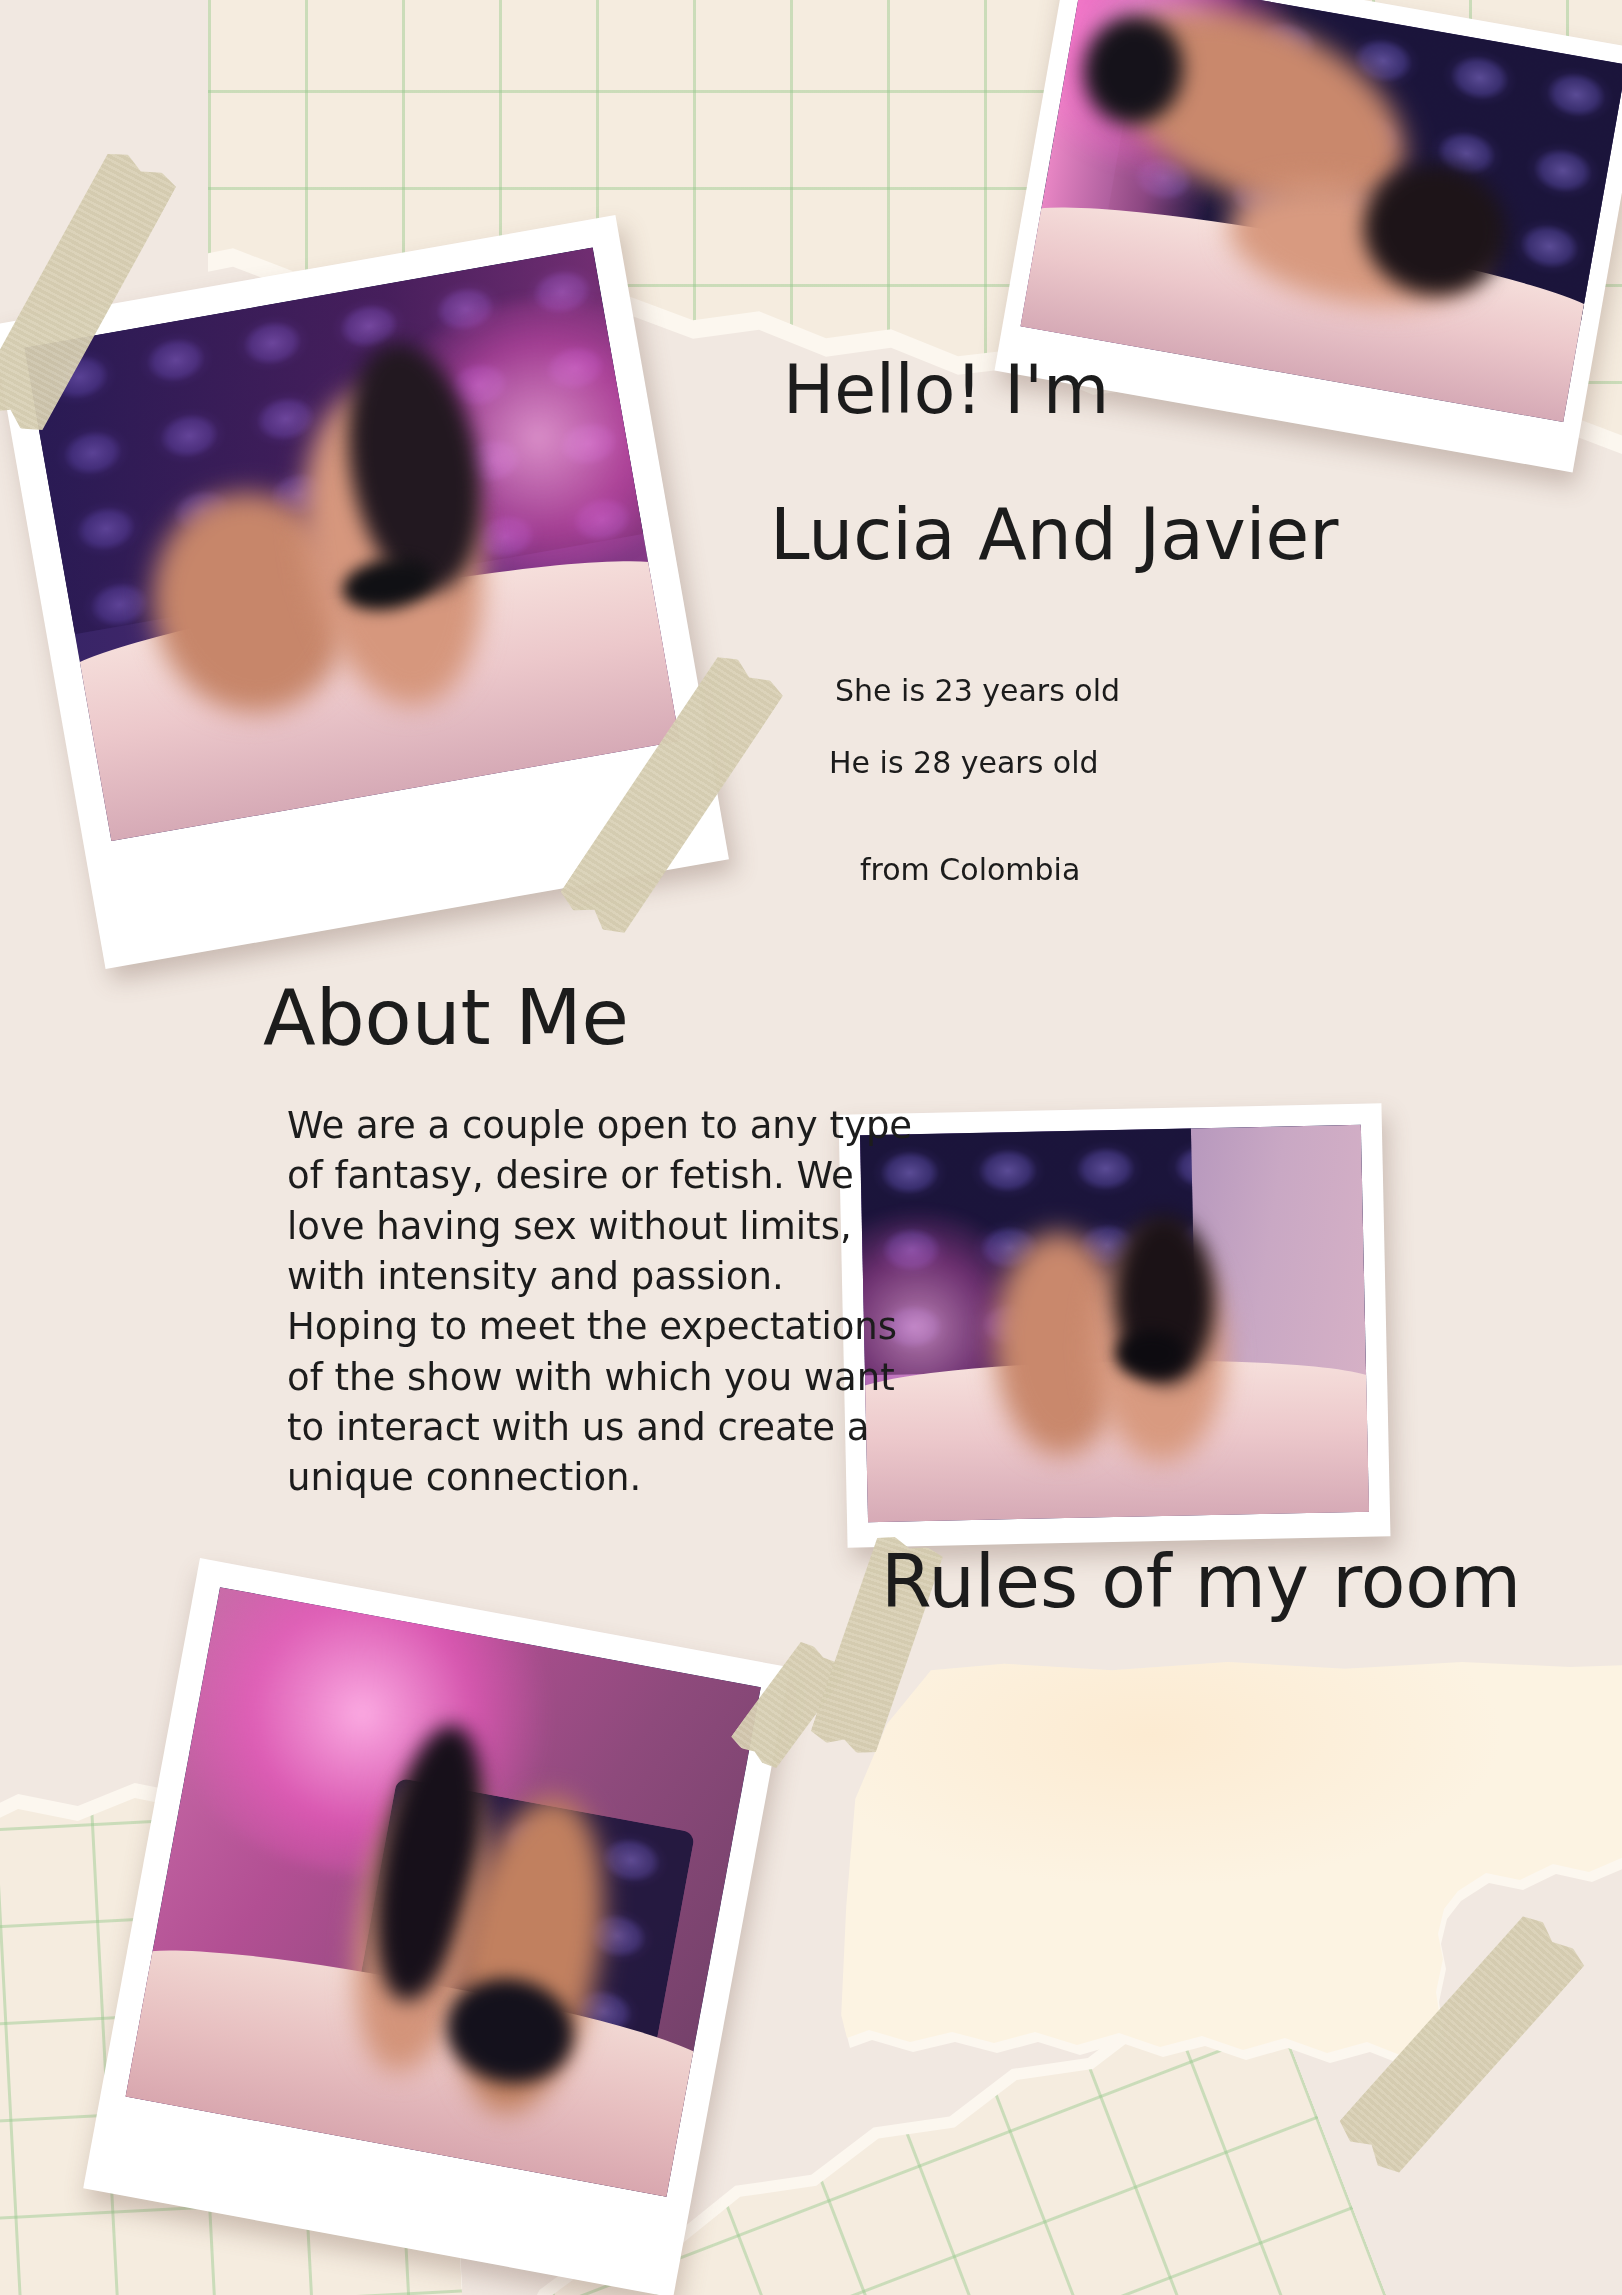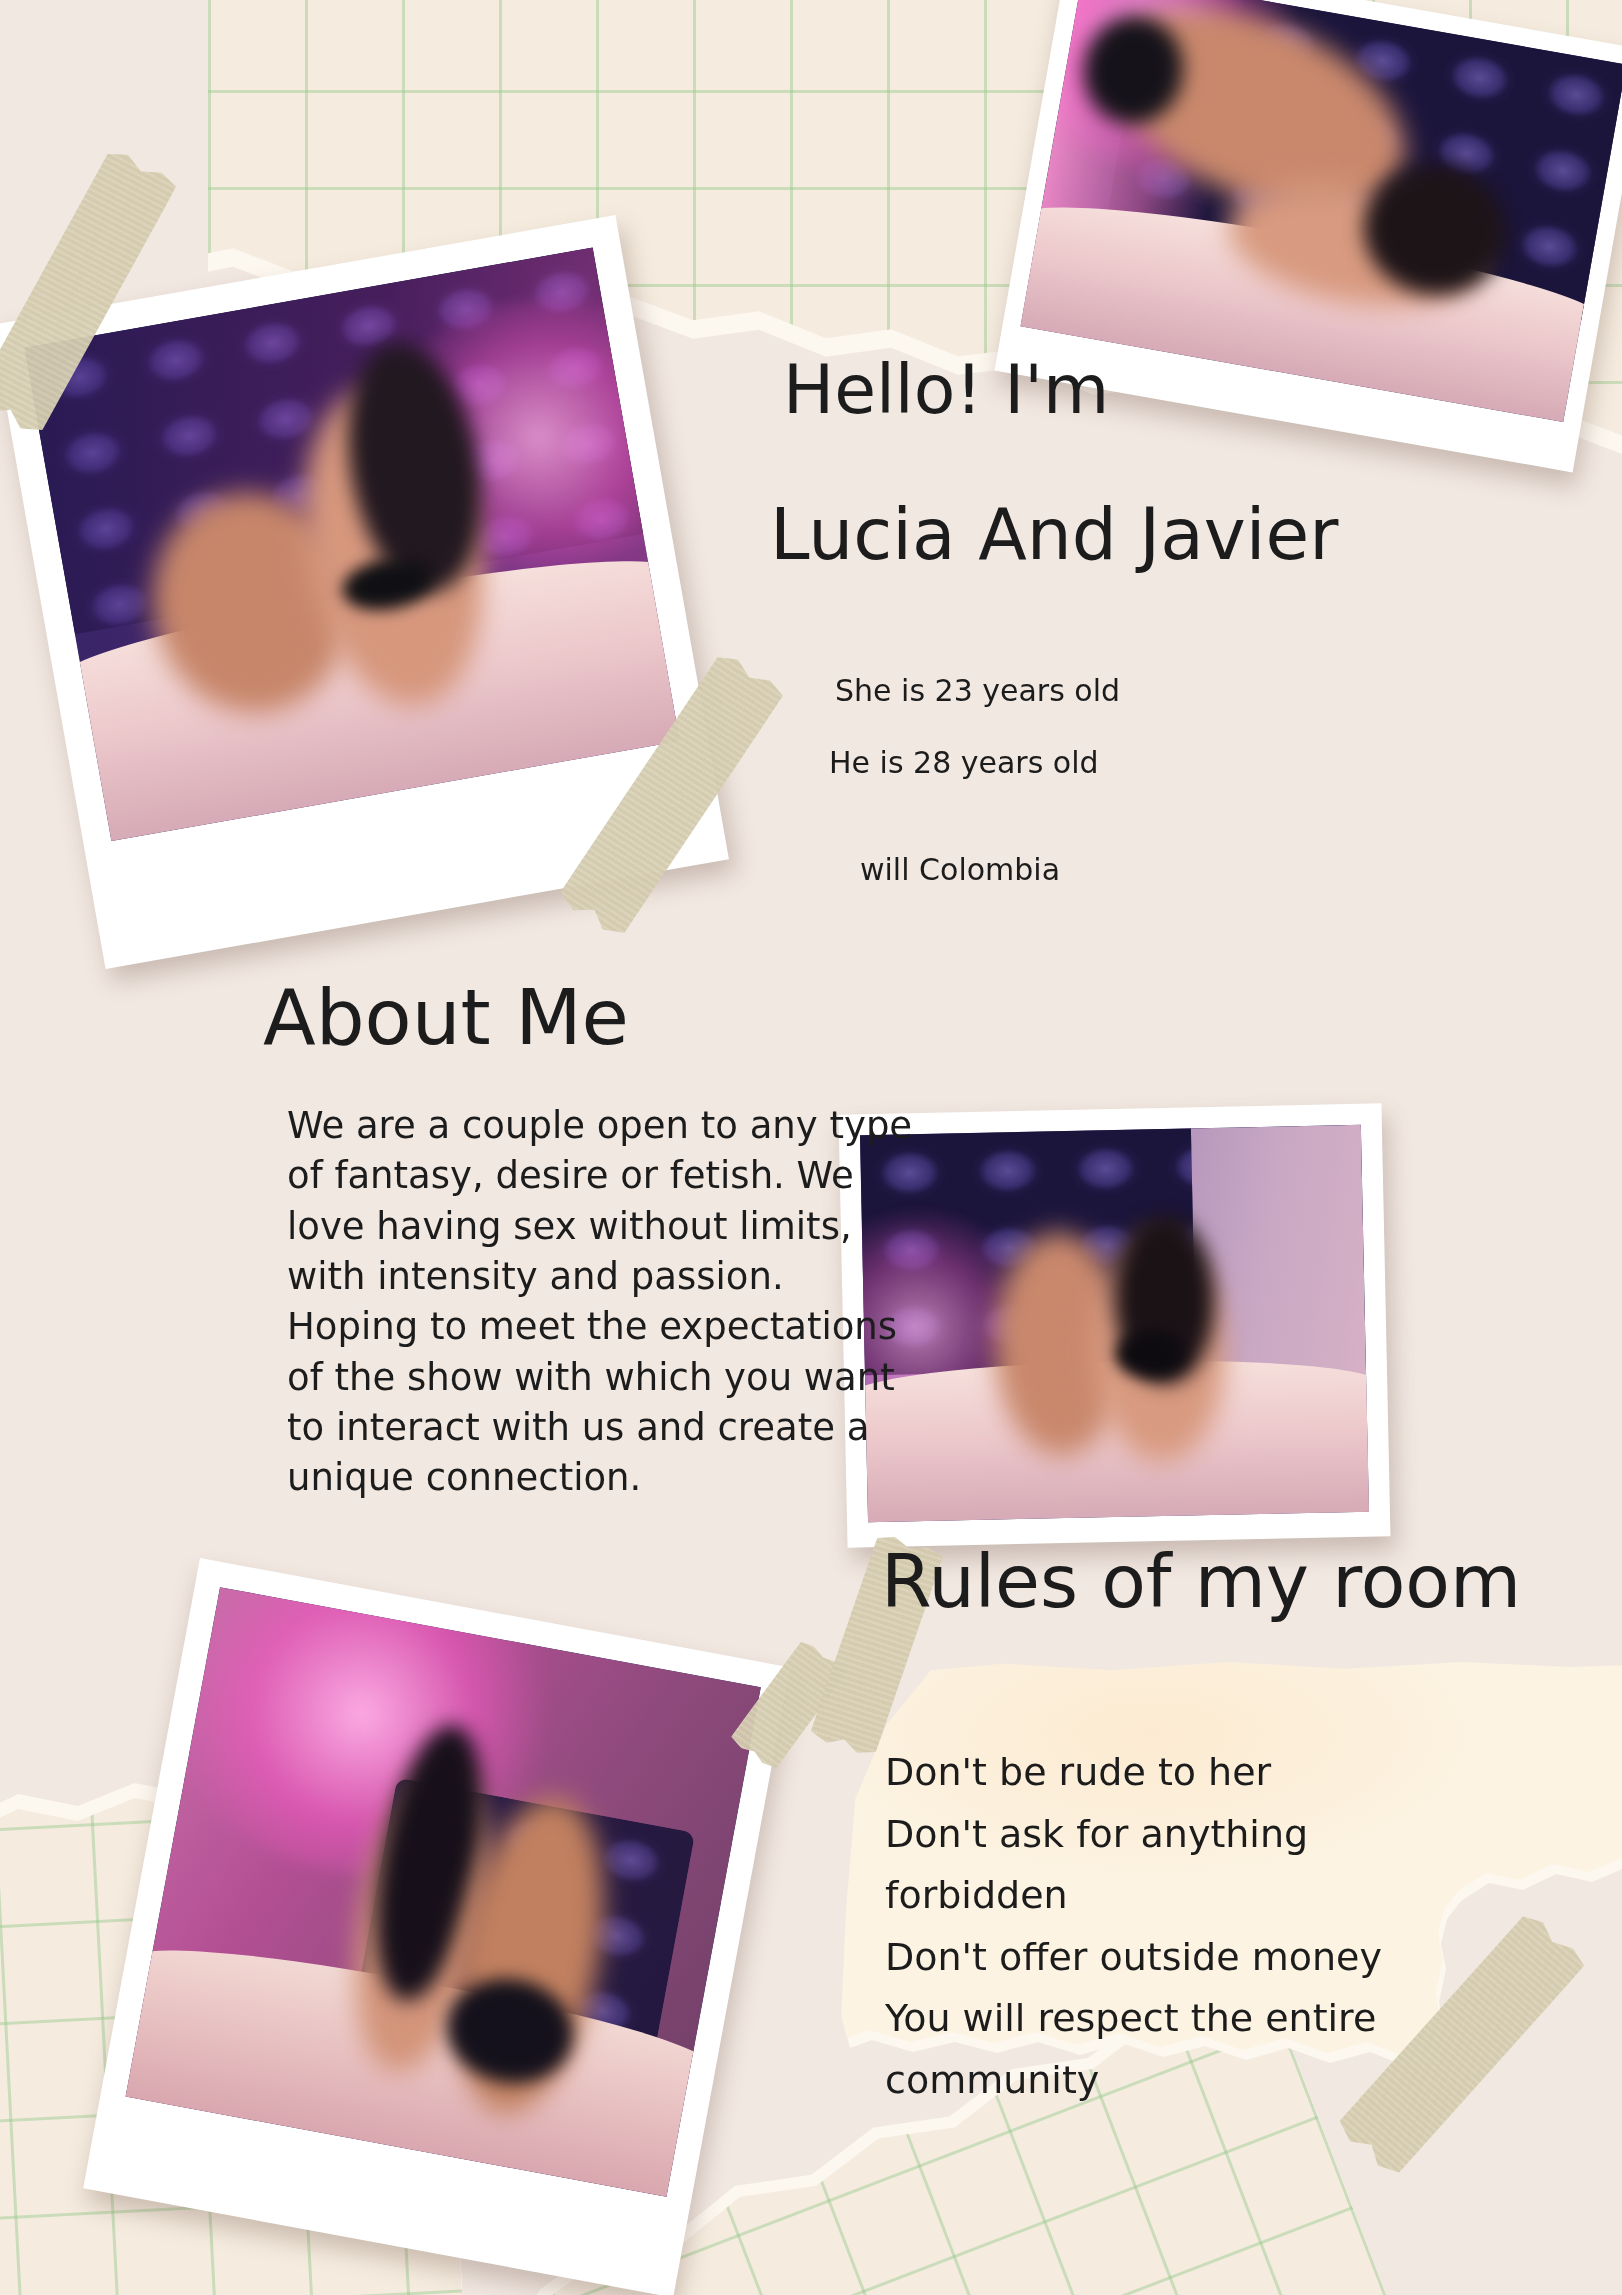--- a/index.html
+++ b/index.html
@@ -122,27 +122,21 @@
   <div class="abs under clip-paper" style="left:840px;top:1667px;width:787px;height:433px;"></div>
   <div class="abs paper clip-paper" style="left:837px;top:1657px;width:787px;height:433px;"></div>
 
   <div class="abs tape" style="left:768px;top:1609px;width:217px;height:72px;transform:rotate(108deg);"></div>
   <div class="abs tape" style="left:1315px;top:2003px;width:292px;height:83px;transform:rotate(131deg);"></div>
 
   <div class="abs txt hand h-big" style="left:783px;top:350px;">Hello! I'm</div>
   <div class="abs txt hand h-name" style="left:770px;top:493px;">Lucia And Javier</div>
   <div class="abs txt hand age-txt" style="left:835px;top:676px;">She is 23 years old</div>
   <div class="abs txt hand age-txt" style="left:829px;top:748px;">He is 28 years old</div>
-  <div class="abs txt hand age-txt" style="left:860px;top:855px;">will Colombia</div>
+  <div class="abs txt hand age-txt" style="left:860px;top:855px;">from Colombia</div>
 
   <div class="abs txt hand h-sec" style="left:263px;top:973px;">About Me</div>
   <div class="abs txt hand body-txt" style="left:243px;top:1101px;width:629px;margin-left:44px;">We are a couple open to any type of fantasy, desire or fetish. We love having sex without limits, with intensity and passion. Hoping to meet the expectations of the show with which you want to interact with us and create a unique connection.</div>
 
   <div class="abs txt hand" style="left:881px;top:1539px;font-size:73px;white-space:nowrap;">Rules of my room</div>
-  <div class="abs txt" style="left:885px;top:1742px;width:575px;">
-    <div class="rules-txt">Don't be rude to her</div>
-    <div class="rules-txt">Don't ask for anything forbidden</div>
-    <div class="rules-txt">Don't offer outside money</div>
-    <div class="rules-txt">You will respect the entire community</div>
-  </div>
 
 </div>
 
 
 </body></html>

